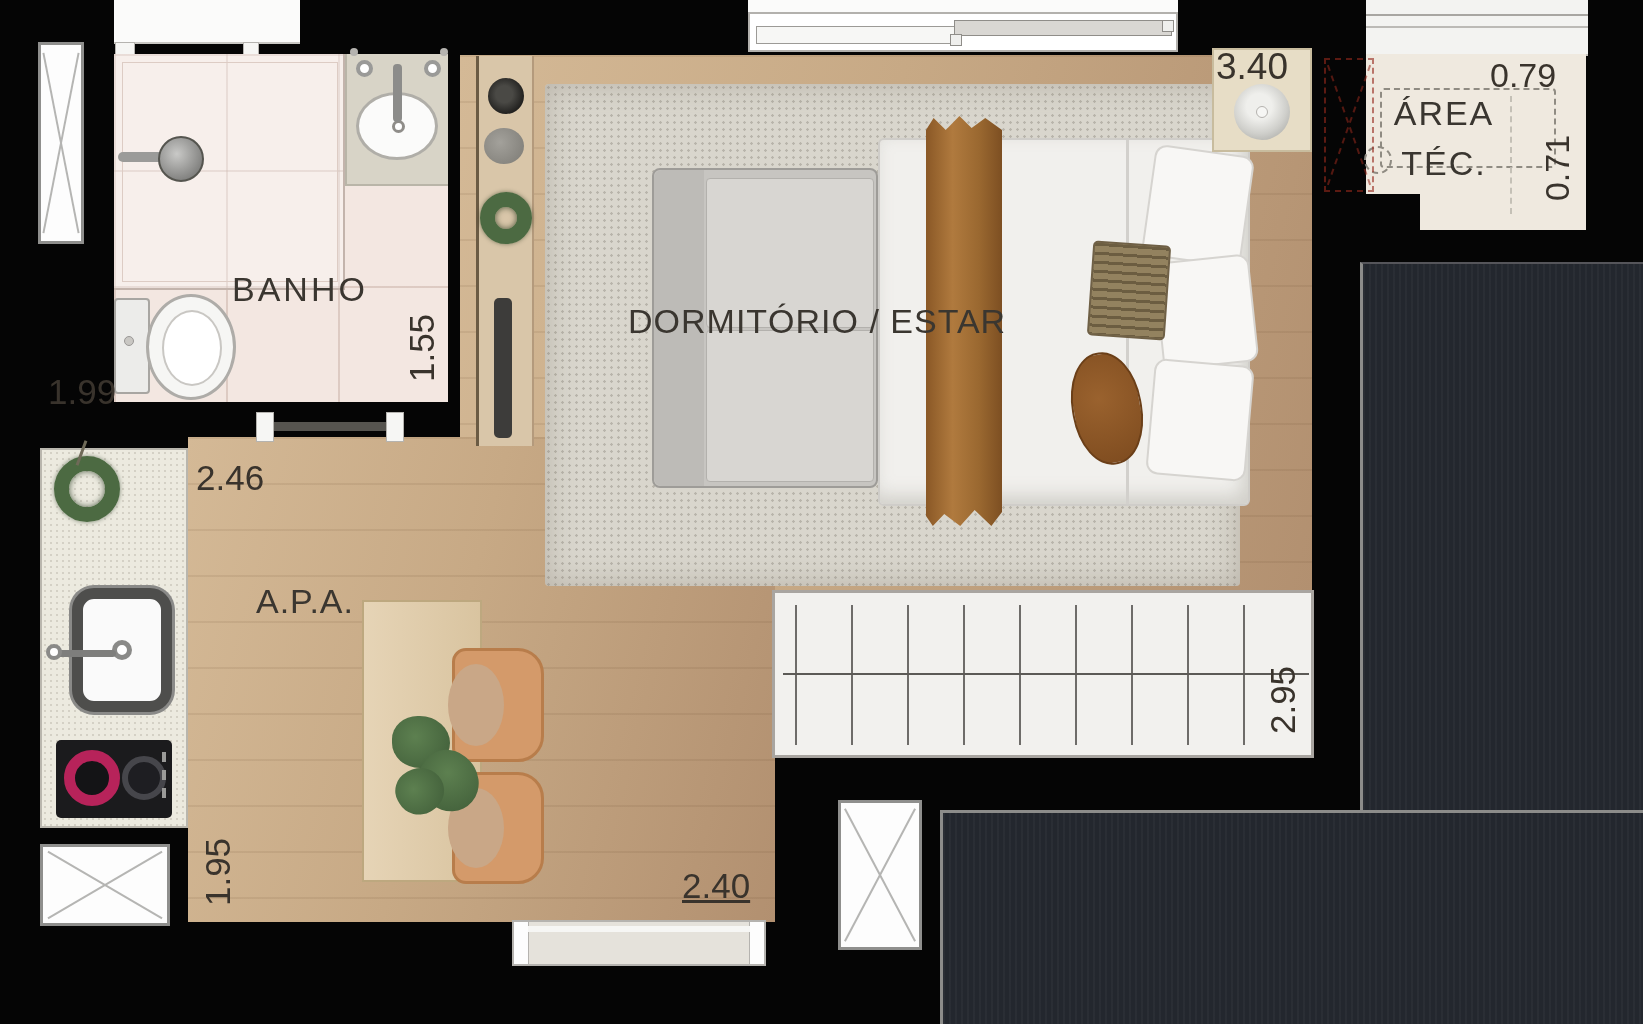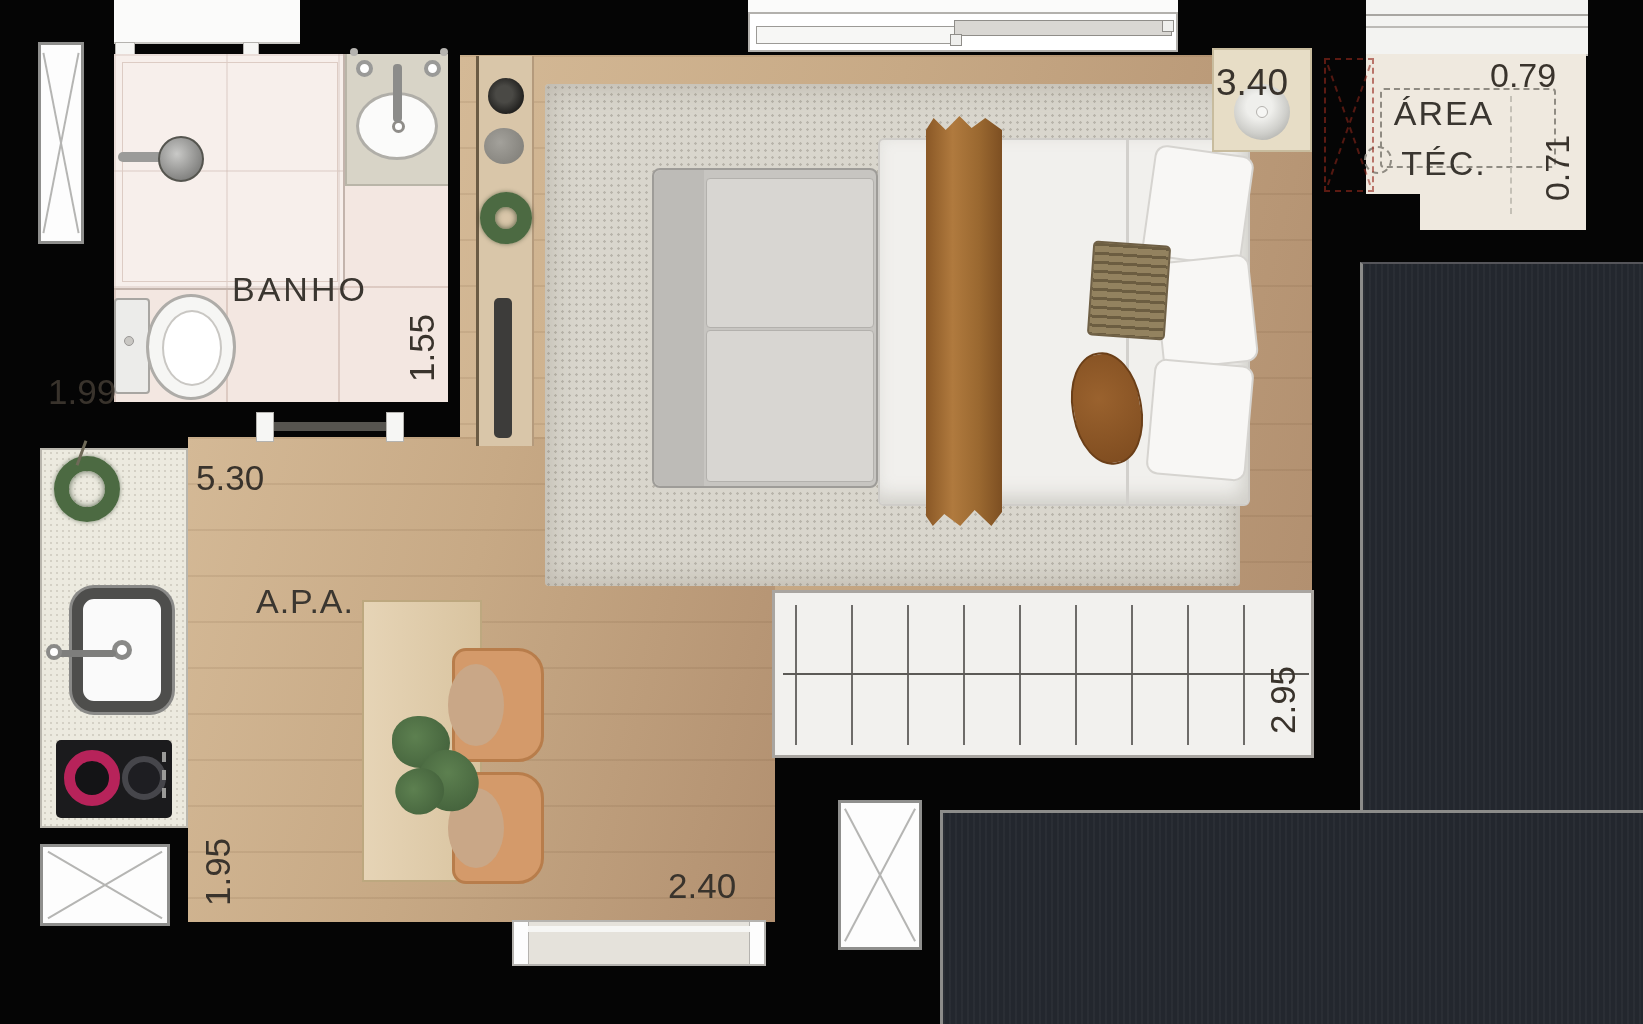--- a/index.html
+++ b/index.html
@@ -210,26 +210,27 @@
     <div class="abs" style="left:14px;top:4px;width:222px;height:6px;background:#f6f6f4;"></div>
   </div>
 
   <div class="abs panel" style="left:1360px;top:262px;width:283px;height:762px;border-left:3px solid #8c8c8a;border-top:2px solid #55555a;box-sizing:border-box;"></div>
   <div class="abs panel" style="left:940px;top:810px;width:703px;height:214px;border-top:3px solid #8c8c8a;border-left:3px solid #8c8c8a;box-sizing:border-box;"></div>
 
   <div class="abs txt roomlbl" style="left:232px;top:272px;letter-spacing:3px;">BANHO</div>
   <div class="abs txt dim" style="left:48px;top:374px;">1.99</div>
   <div class="abs txt dim vert ctr" style="left:362px;top:330px;width:120px;height:36px;">1.55</div>
 
-  <div class="abs txt dim" style="left:1216px;top:64px;font-size:37px;">3.40</div>
+  <div class="abs txt roomlbl" style="left:628px;top:304px;">DORMITÓRIO / ESTAR</div>
+  <div class="abs txt dim" style="left:1216px;top:48px;font-size:37px;">3.40</div>
   <div class="abs txt dim vert ctr" style="left:1223px;top:682px;width:120px;height:36px;">2.95</div>
 
-  <div class="abs txt dim" style="left:196px;top:460px;">5.30</div>
+  <div class="abs txt dim" style="left:196px;top:460px;">2.46</div>
   <div class="abs txt roomlbl" style="left:256px;top:584px;">A.P.A.</div>
   <div class="abs txt dim vert ctr" style="left:158px;top:854px;width:120px;height:36px;">1.95</div>
-  <div class="abs txt dim" style="left:668px;top:868px;">2.40</div>
+  <div class="abs txt dim" style="left:682px;top:868px;text-decoration:underline;">2.40</div>
 
   <div class="abs txt dim" style="left:1490px;top:58px;font-size:34px;">0.79</div>
   <div class="abs txt ctr" style="left:1382px;top:96px;width:124px;font-size:34px;letter-spacing:2px;color:#3a3630;">ÁREA</div>
   <div class="abs txt ctr" style="left:1386px;top:146px;width:116px;font-size:34px;letter-spacing:2px;color:#3a3630;">TÉC.</div>
   <div class="abs txt dim vert ctr" style="left:1498px;top:150px;width:120px;height:36px;font-size:34px;">0.71</div>
 
 </div>
 
 </body></html>

